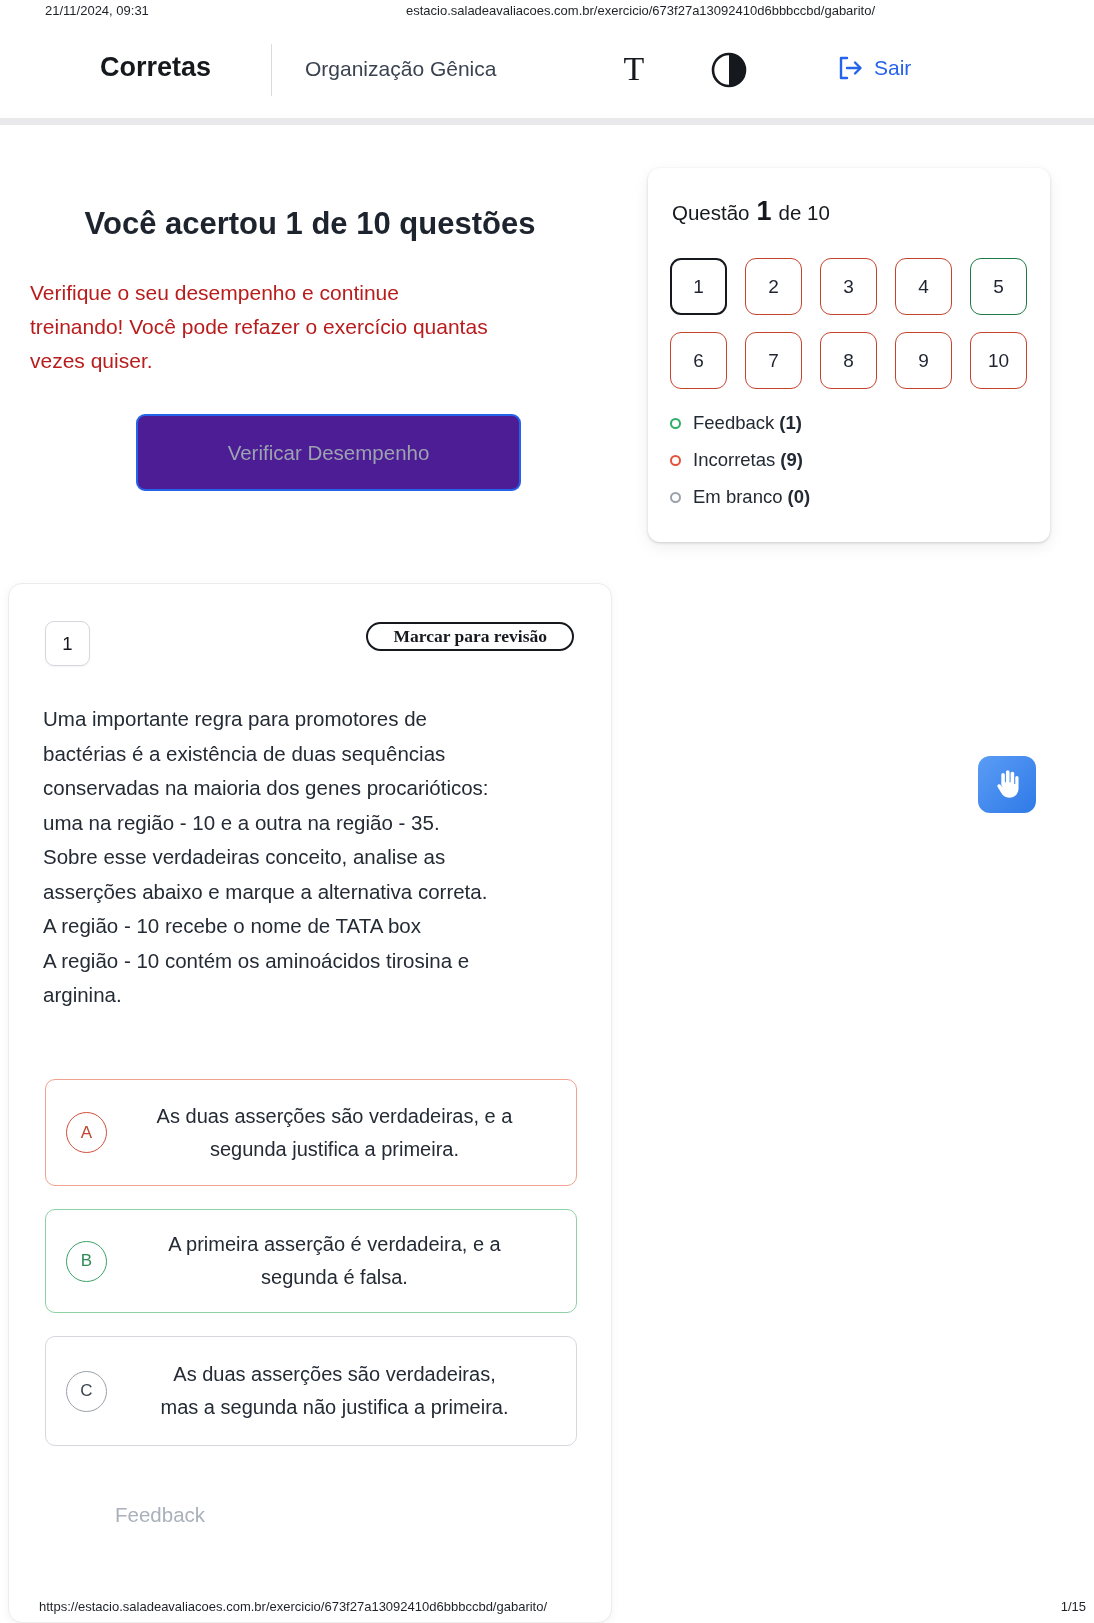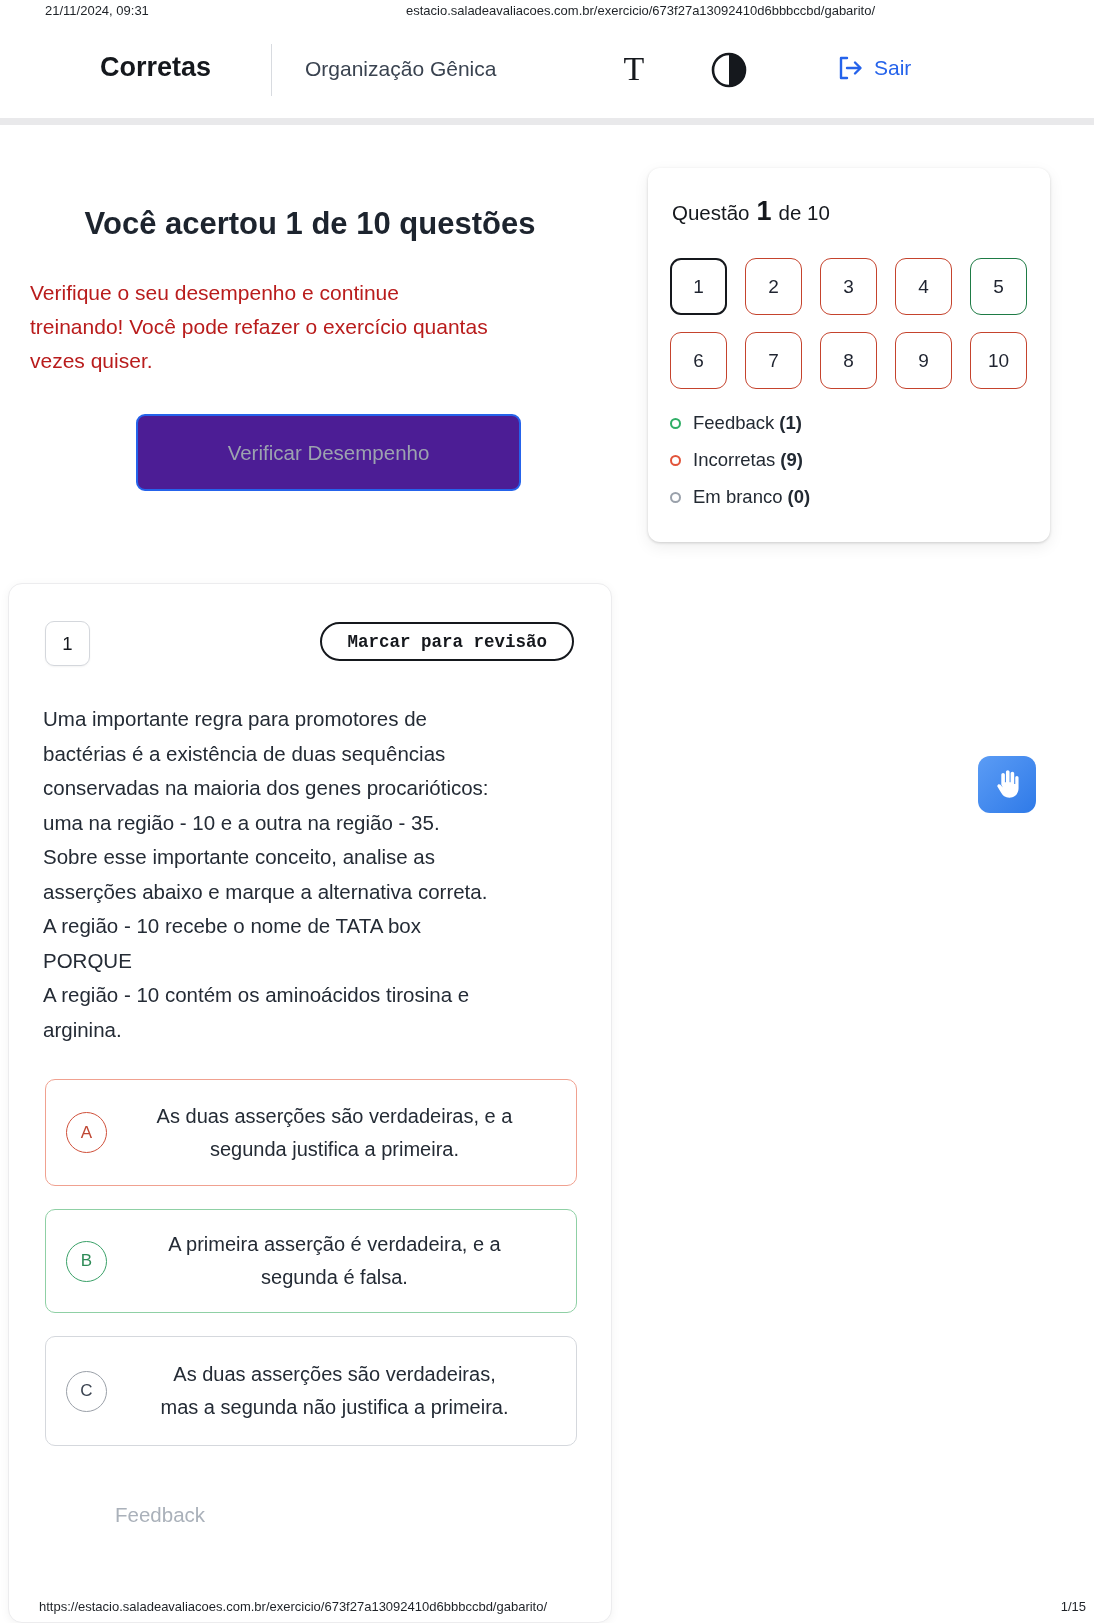--- a/index.html
+++ b/index.html
@@ -52,22 +52,22 @@
   .legend-dot{width:11px;height:11px;border-radius:50%;border:2.2px solid #999;margin-right:12px;flex:0 0 auto;}
   .legend-correct .legend-dot{border-color:var(--legend-green);}
   .legend-incorrect .legend-dot{border-color:var(--legend-red);}
   .legend-blank .legend-dot{border-color:var(--legend-gray);}
   .legend-count{font-weight:700;margin-left:5px;}
 
   .question-card{position:absolute;left:8px;top:583px;width:604px;height:1040px;background:#fff;
     border:1px solid #ececee;border-radius:14px;box-shadow:0 2px 10px rgba(0,0,0,.05);}
   .qnum-badge{position:absolute;left:36px;top:37px;width:45px;height:45px;border:1px solid #d4d7dc;border-radius:9px;
     display:flex;align-items:center;justify-content:center;font-size:18.5px;color:#15181d;box-shadow:0 1px 2px rgba(0,0,0,.05);}
-  .review-btn{position:absolute;right:37px;top:38px;height:39px;padding:0 25px;border:2.2px solid #15181d;border-radius:22px;
-    display:flex;align-items:center;font-size:17.5px;font-weight:600;color:#15181d;background:#fff;cursor:pointer;font-family:Liberation Mono, monospace;}
+  .review-btn{position:absolute;right:37px;top:38px;height:29px;padding:0 25px;border:2.2px solid #15181d;border-radius:22px;
+    display:flex;align-items:center;font-size:17.5px;font-weight:600;color:#15181d;background:#fff;cursor:pointer;font-family:Liberation Serif, serif;}
   .question-text{position:absolute;left:34px;top:118px;font-size:20.5px;line-height:34.5px;color:#242b35;}
   .qline{white-space:nowrap;}
 
   .option{position:absolute;left:36px;width:532px;border:1.6px solid var(--neutral-border);border-radius:10px;
     display:flex;align-items:center;background:#fff;cursor:pointer;}
   .opt-circle{width:41px;height:41px;border-radius:50%;border:1.6px solid #9aa0a8;display:flex;align-items:center;justify-content:center;
     font-size:17px;color:#3a4350;margin-left:20px;flex:0 0 auto;}
   .opt-text{flex:1;text-align:center;font-size:20px;line-height:33px;color:#242b35;padding-right:14px;}
   .opt-line{white-space:nowrap;}
   .option-incorrect{border-color:var(--incorrect-red-light);}
@@ -157,24 +157,23 @@
 
 <div class="question-card">
   <div class="qnum-badge">1</div>
   <button class="review-btn">Marcar para revisão</button>
 
   <div class="question-text">
     <div class="qline">Uma importante regra para promotores de</div>
     <div class="qline">bactérias é a existência de duas sequências</div>
     <div class="qline">conservadas na maioria dos genes procarióticos:</div>
     <div class="qline">uma na região - 10 e a outra na região - 35.</div>
-    <div class="qline">Sobre esse importante conceito, analise as</div>
+    <div class="qline">Sobre esse verdadeiras conceito, analise as</div>
     <div class="qline">asserções abaixo e marque a alternativa correta.</div>
     <div class="qline">A região - 10 recebe o nome de TATA box</div>
-    <div class="qline">PORQUE</div>
     <div class="qline">A região - 10 contém os aminoácidos tirosina e</div>
     <div class="qline">arginina.</div>
   </div>
 
   <div class="option option-incorrect" style="top:495px;height:107px;">
     <span class="opt-circle">A</span>
     <span class="opt-text">
       <span class="opt-line" style="display:block;">As duas asserções são verdadeiras, e a</span>
       <span class="opt-line" style="display:block;">segunda justifica a primeira.</span>
     </span>

